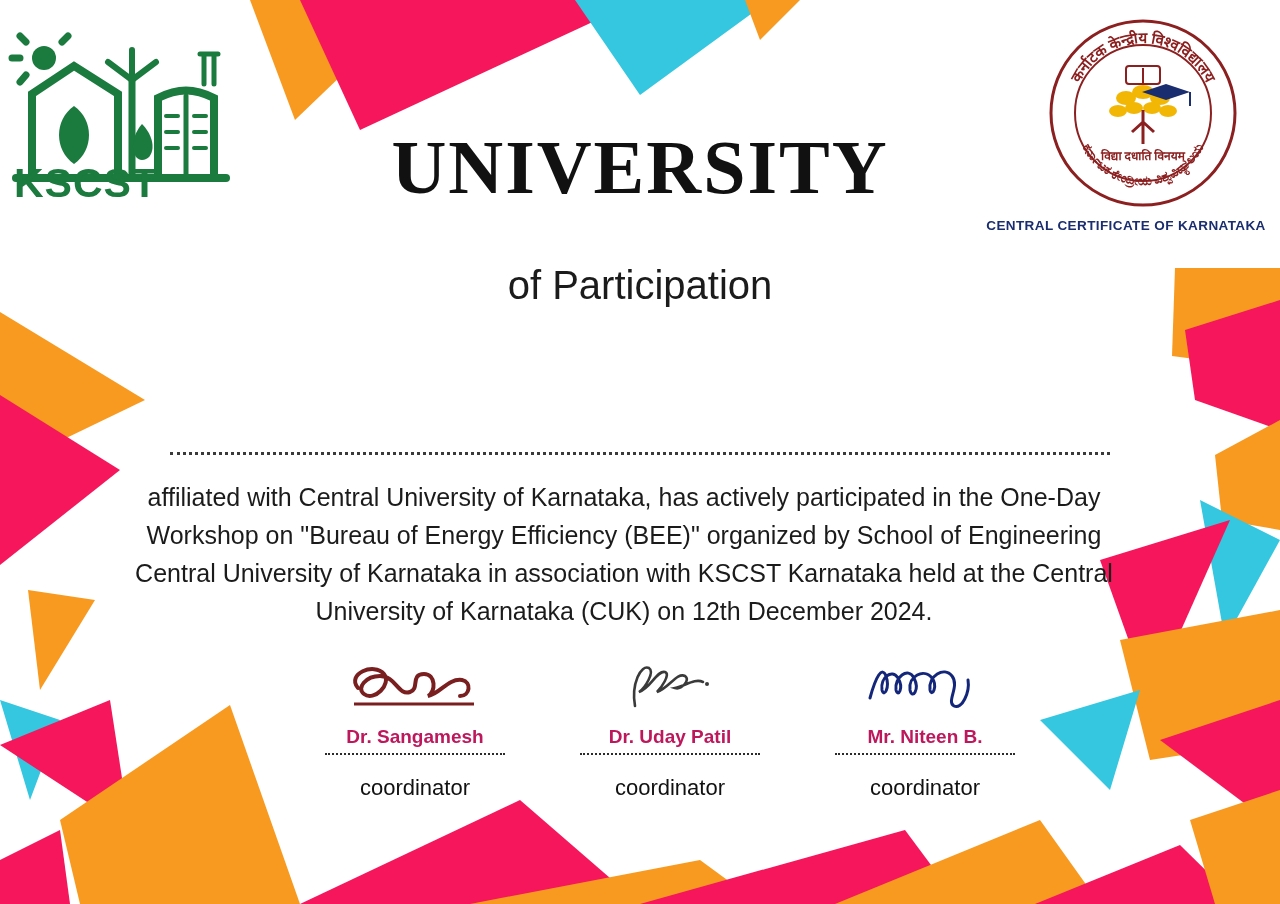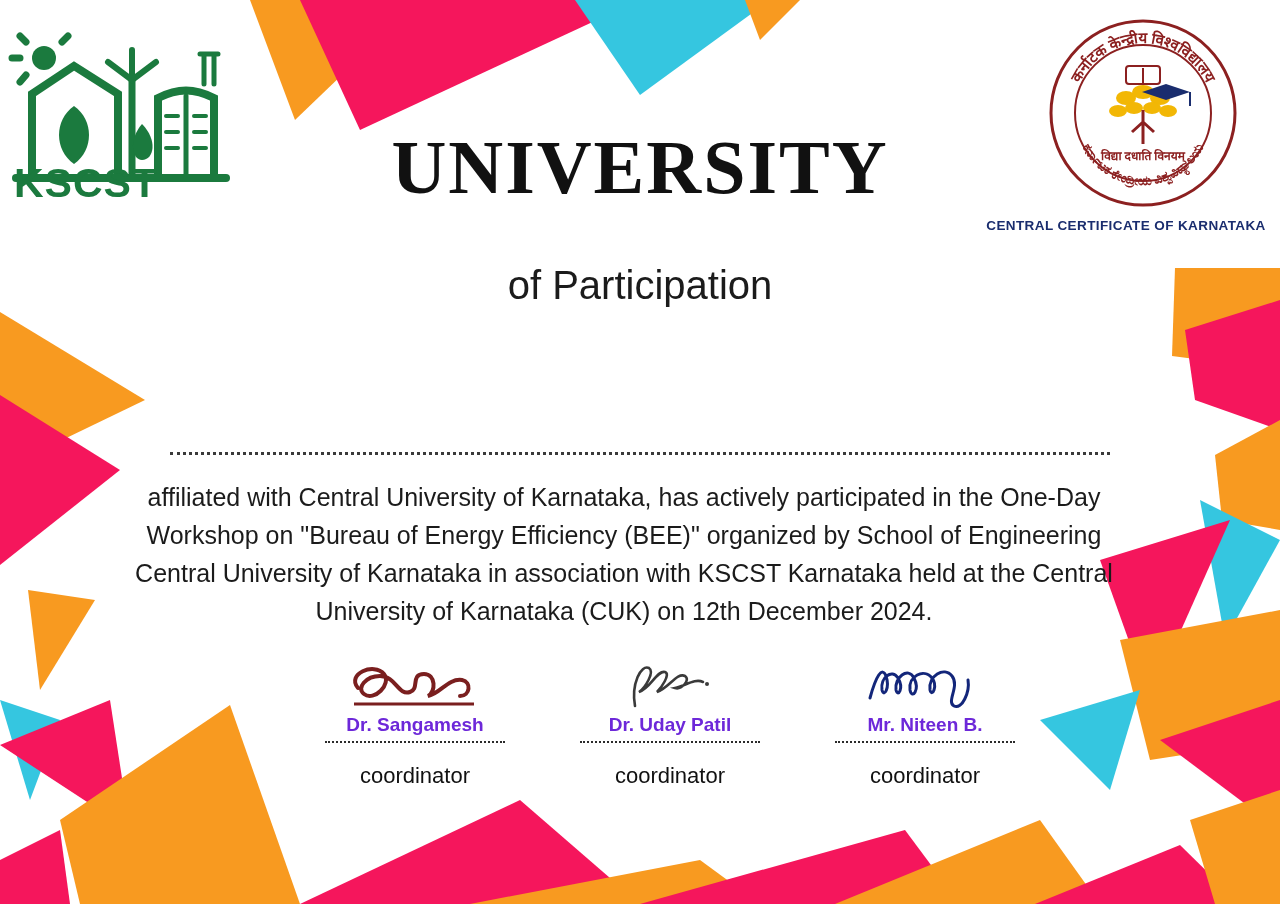--- a/index.html
+++ b/index.html
@@ -144,22 +144,22 @@
   .sig-img {
     height: 56px;
     display: flex;
     align-items: flex-end;
     justify-content: center;
   }
   .sig-name {
     font-family: "Liberation Sans", sans-serif;
     font-size: 19px;
     font-weight: bold;
-    color: #6d28d9;
-    margin-top: 2px;
+    color: #be185d;
+    margin-top: 14px;
   }
   .sig-dots {
     border-bottom: 2.5px dotted #2b2b2b;
     width: 180px;
     margin: 5px auto 0 auto;
     height: 0;
   }
   .sig-role {
     font-family: "Liberation Sans", sans-serif;
     font-size: 22px;

